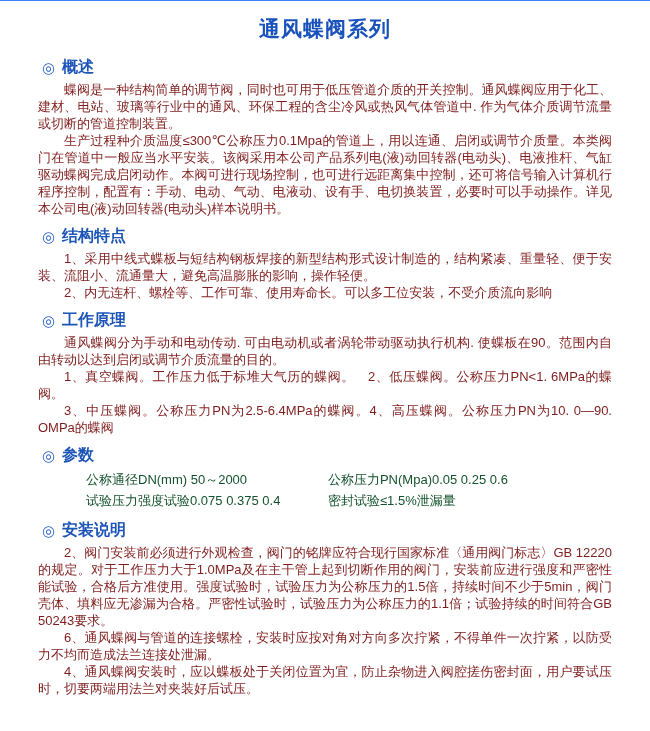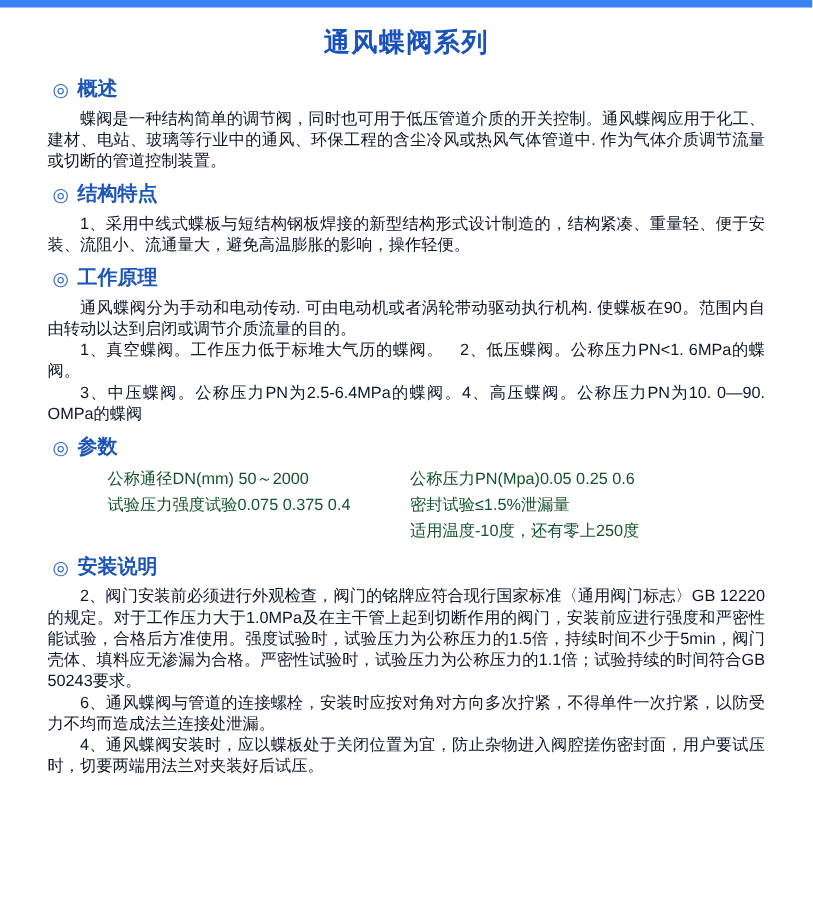--- a/index.html
+++ b/index.html
@@ -7,21 +7,21 @@
     width: 650px;
     background: #ffffff;
     font-family: "Liberation Sans", "DejaVu Sans", sans-serif;
     color: #3a3a3a;
   }
   .page {
     width: 650px;
     height: 731px;
     box-sizing: border-box;
     padding: 6px 38px 10px 38px;
-    border-top: 6px solid #3b82f6;
+    border-top: 1px solid #3b82f6;
     overflow: hidden;
     background: #ffffff;
   }
   .title {
     margin: 8px 0 14px 0;
     text-align: center;
     font-size: 21px;
     font-weight: bold;
     color: #1a52bc;
     letter-spacing: 1px;
@@ -42,21 +42,21 @@
     font-weight: normal;
     color: #2a62c4;
     line-height: 1;
   }
   .para {
     margin: 0;
     font-size: 13px;
     line-height: 17px;
     text-indent: 2em;
     text-align: justify;
-    color: #0f172a;
+    color: #7f1d1d;
   }
   .param-grid {
     display: flex;
     padding-left: 3em;
     margin-top: 2px;
   }
   .param-col { box-sizing: border-box; }
   .param-col.left  { flex: 0 0 46%; }
   .param-col.right { flex: 1; }
   .param-row {
@@ -74,28 +74,30 @@
 <div class="page">
 
   <h1 class="title">通风蝶阀系列</h1>
 
   <section>
     <h2 class="sec-head">
       <span class="bullet">◎</span>
       <span>概述</span>
     </h2>
     <p class="para">蝶阀是一种结构简单的调节阀，同时也可用于低压管道介质的开关控制。通风蝶阀应用于化工、建材、电站、玻璃等行业中的通风、环保工程的含尘冷风或热风气体管道中. 作为气体介质调节流量或切断的管道控制装置。</p>
+    <p class="para">生产过程种介质温度≤300℃公称压力0.1Mpa的管道上，用以连通、启闭或调节介质量。本类阀门在管道中一般应当水平安装。该阀采用本公司产品系列电(液)动回转器(电动头)、电液推杆、气缸驱动蝶阀完成启闭动作。本阀可进行现场控制，也可进行远距离集中控制，还可将信号输入计算机行程序控制，配置有：手动、电动、气动、电液动、设有手、电切换装置，必要时可以手动操作。详见本公司电(液)动回转器(电动头)样本说明书。</p>
   </section>
 
   <section>
     <h2 class="sec-head">
       <span class="bullet">◎</span>
       <span>结构特点</span>
     </h2>
     <p class="para">1、采用中线式蝶板与短结构钢板焊接的新型结构形式设计制造的，结构紧凑、重量轻、便于安装、流阻小、流通量大，避免高温膨胀的影响，操作轻便。</p>
+    <p class="para">2、内无连杆、螺栓等、工作可靠、使用寿命长。可以多工位安装，不受介质流向影响</p>
   </section>
 
   <section>
     <h2 class="sec-head">
       <span class="bullet">◎</span>
       <span>工作原理</span>
     </h2>
     <p class="para">通风蝶阀分为手动和电动传动. 可由电动机或者涡轮带动驱动执行机构. 使蝶板在90。范围内自由转动以达到启闭或调节介质流量的目的。</p>
     <p class="para">1、真空蝶阀。工作压力低于标堆大气历的蝶阀。　2、低压蝶阀。公称压力PN&lt;1. 6MPa的蝶阀。</p>
     <p class="para">3、中压蝶阀。公称压力PN为2.5-6.4MPa的蝶阀。4、高压蝶阀。公称压力PN为10. 0—90. OMPa的蝶阀</p>
@@ -107,21 +109,20 @@
       <span>参数</span>
     </h2>
     <div class="param-grid">
       <div class="param-col left">
         <p class="param-row">公称通径DN(mm)  50～2000</p>
         <p class="param-row">试验压力强度试验0.075   0.375   0.4</p>
       </div>
       <div class="param-col right">
         <p class="param-row">公称压力PN(Mpa)0.05   0.25   0.6</p>
         <p class="param-row">密封试验≤1.5%泄漏量</p>
-        <p class="param-row">适用温度-10度，还有零上250度</p>
       </div>
     </div>
   </section>
 
   <section>
     <h2 class="sec-head">
       <span class="bullet">◎</span>
       <span>安装说明</span>
     </h2>
     <p class="para">2、阀门安装前必须进行外观检查，阀门的铭牌应符合现行国家标准〈通用阀门标志〉GB 12220的规定。对于工作压力大于1.0MPa及在主干管上起到切断作用的阀门，安装前应进行强度和严密性能试验，合格后方准使用。强度试验时，试验压力为公称压力的1.5倍，持续时间不少于5min，阀门壳体、填料应无渗漏为合格。严密性试验时，试验压力为公称压力的1.1倍；试验持续的时间符合GB 50243要求。</p>

